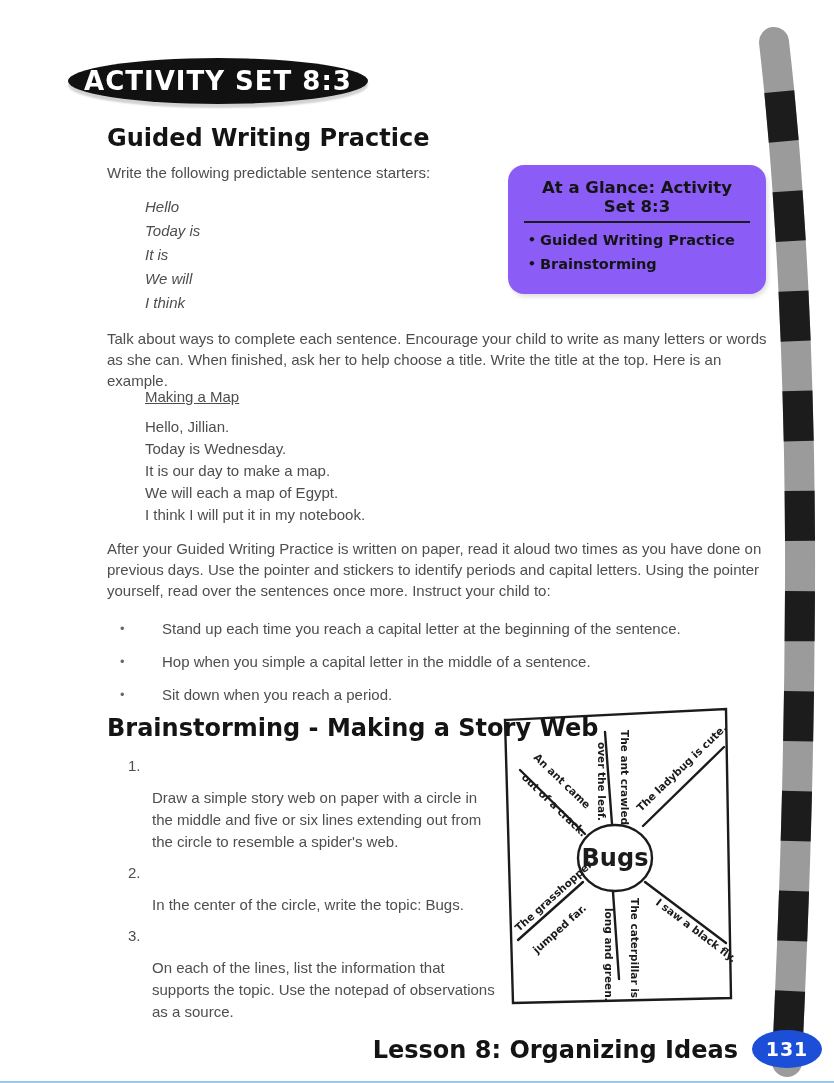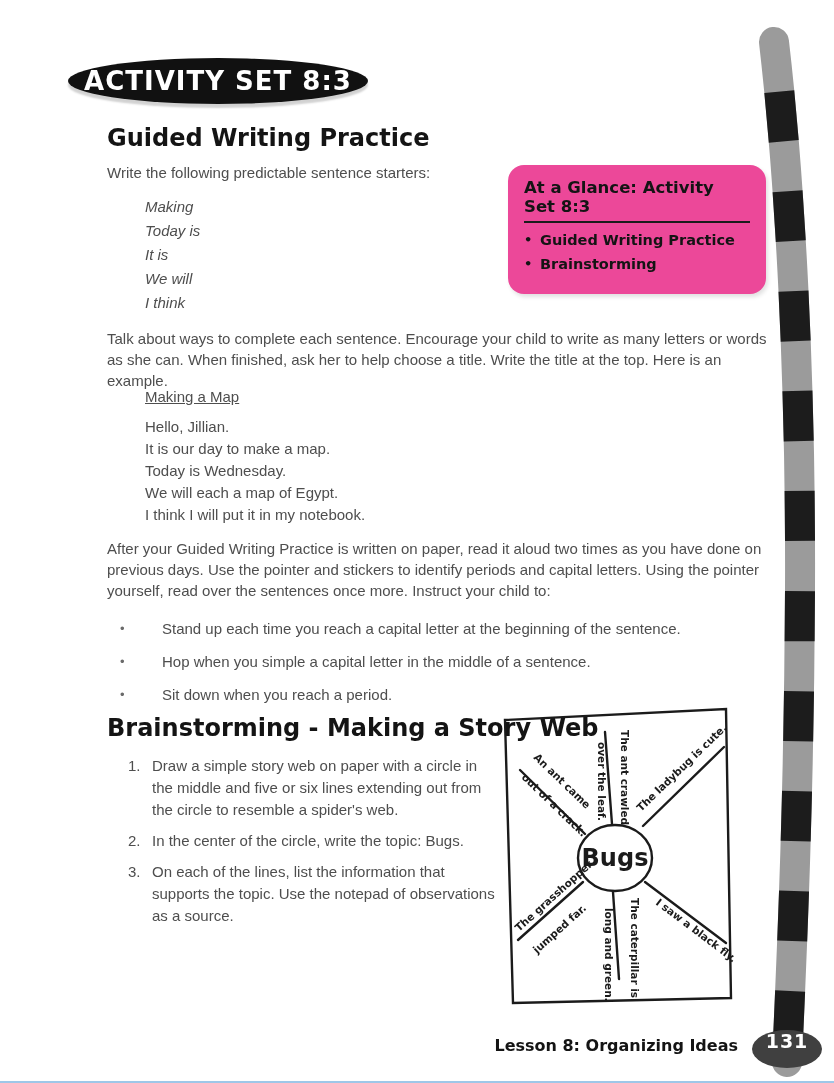--- a/index.html
+++ b/index.html
@@ -40,41 +40,42 @@
   .example .ex-title { text-decoration:underline; display:inline-block; margin-bottom:8px; }
 
   .bullet-list { position:absolute; left:120px; top:619px; width:650px; font-size:15px; }
   .bullet-row { display:flex; margin-bottom:13px; }
   .bullet-dot { width:26px; color:#6a6a6a; font-size:13px; line-height:20px; }
   .bullet-row .btxt { flex:1; line-height:20px;margin-left:16px; }
 
   .steps { position:absolute; left:128px; top:755px; width:368px; font-size:15px; }
   .step-row { display:flex; margin-bottom:9px; }
   .step-num { width:24px; line-height:22px; }
-  .step-row .stxt { flex:1; line-height:22px; }
+  .step-row .stxt { flex:1; line-height:22px;margin-top:32px; }
 
   
   .glance {
     position:absolute; left:508px; top:165px; width:258px; min-height:120px;
-    background:#ec4899; border-radius:16px; padding:13px 16px 14px 16px;
+    background:#8b5cf6; border-radius:16px; padding:13px 16px 14px 16px;
     box-shadow:2px 3px 4px rgba(0,0,0,0.12);
+    text-align:center;
   }
   .glance-heading { font-size:16.5px; padding-bottom:5px; border-bottom:2px solid #1b1b1b; margin-bottom:9px; }
   .glance-item { display:flex; font-size:14.5px; margin-bottom:8px; }
   .glance-item .gdot { width:16px; font-size:13px; }
 
   
   .storyweb { position:absolute; left:493px; top:702px; width:262px; height:305px; }
 
   
-  .footer-lesson { position:absolute; left:0px; top:1036px; width:738px; text-align:right; font-size:16px; }
+  .footer-lesson { position:absolute; left:0px; top:1036px; width:738px; text-align:right; font-size:24px; }
   .page-oval {
     position:absolute; left:752px; top:1030px; width:70px; height:38px;
-    background:#404040; border-radius:50%;
-    display:flex; align-items:flex-start; justify-content:center;
+    background:#1d4ed8; border-radius:50%;
+    display:flex; align-items:center; justify-content:center;
   }
   .page-oval span { color:#ffffff; font-size:19px; letter-spacing:1px; }
 </style>
 </head>
 <body>
 
 <div class="page">
 
   <svg class="stripe-bar" viewBox="0 0 834 1083" aria-hidden="true">
     <path d="M 774 42 C 790 180, 801 380, 800 590 C 799 800, 792 950, 787 1062" fill="none" stroke="#9b9b9b" stroke-width="30" stroke-linecap="round"></path>
@@ -83,21 +84,21 @@
 
   <div class="badge">
     <span class="comic">ACTIVITY SET 8:3</span>
   </div>
 
   <div class="h1 gwp comic">Guided Writing Practice</div>
 
   <div class="para intro-para bodytext">Write the following predictable sentence starters:</div>
 
   <div class="starters bodytext">
-    <div>Making</div>
+    <div>Hello</div>
     <div>Today is</div>
     <div>It is</div>
     <div>We will</div>
     <div>I think</div>
   </div>
 
   <div class="glance">
     <div class="glance-heading comic">At a Glance: Activity Set 8:3</div>
     <div class="glance-item comic">
       <span class="gdot">•</span>
@@ -107,22 +108,22 @@
       <span class="gdot">•</span>
       <span>Brainstorming</span>
     </div>
   </div>
 
   <div class="para talk-para bodytext">Talk about ways to complete each sentence. Encourage your child to write as many letters or words as she can. When finished, ask her to help choose a title. Write the title at the top. Here is an example.</div>
 
   <div class="example bodytext">
     <span class="ex-title">Making a Map</span>
     <div>Hello, Jillian.</div>
+    <div>Today is Wednesday.</div>
     <div>It is our day to make a map.</div>
-    <div>Today is Wednesday.</div>
     <div>We will each a map of Egypt.</div>
     <div>I think I will put it in my notebook.</div>
   </div>
 
   <div class="para after-para bodytext">After your Guided Writing Practice is written on paper, read it aloud two times as you have done on previous days. Use the pointer and stickers to identify periods and capital letters. Using the pointer yourself, read over the sentences once more. Instruct your child to:</div>
 
   <div class="bullet-list bodytext">
     <div class="bullet-row">
       <span class="bullet-dot">•</span>
       <span class="btxt">Stand up each time you reach a capital letter at the beginning of the sentence.</span>

